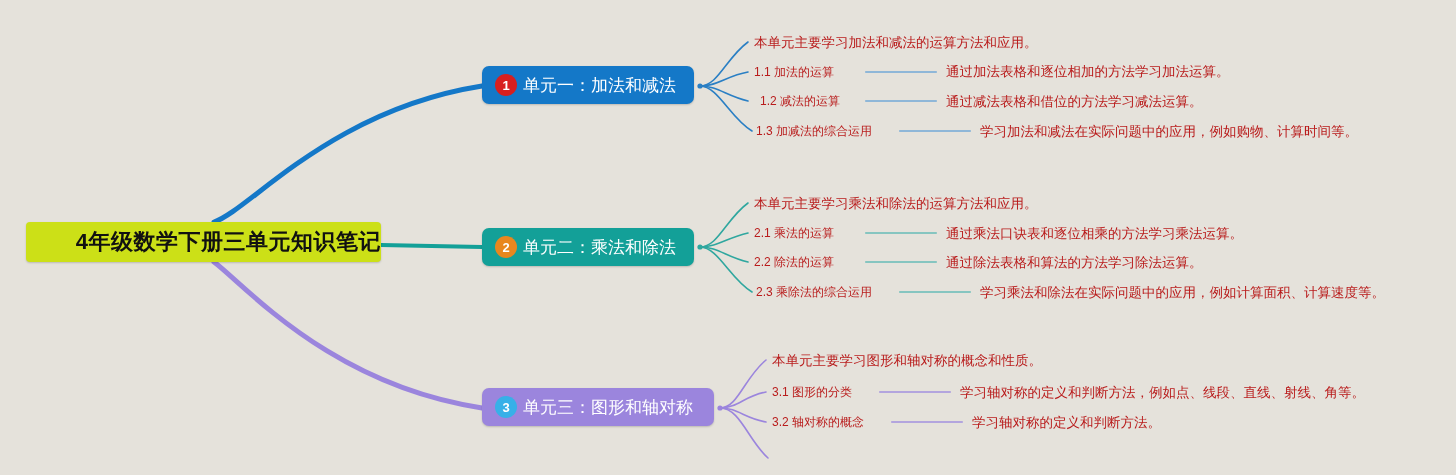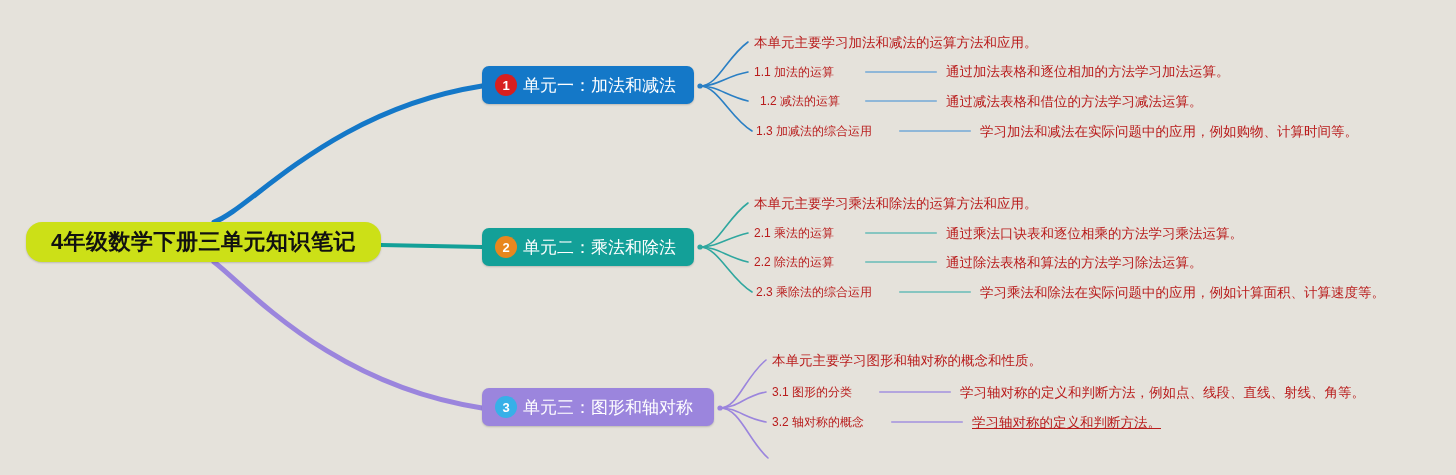--- a/index.html
+++ b/index.html
@@ -28,24 +28,24 @@
     pointer-events: none;
   }
   
   .root-node {
     position: absolute;
     left: 26px;
     top: 222px;
     width: 355px;
     height: 40px;
     background: #cce017;
-    border-radius: 16px;
+    border-radius: 4px;
     display: flex;
     align-items: center;
-    justify-content: center;
+    justify-content: flex-end;
     box-shadow: 0 1px 2px rgba(0,0,0,0.18);
   }
   .root-label {
     font-size: 22px;
     font-weight: bold;
     color: #111111;
     letter-spacing: 0.5px;
     white-space: nowrap;
   }
   
@@ -191,15 +191,15 @@
     <span class="unit-badge" id="badge-3">3</span>
     <span class="unit-label">单元三：图形和轴对称</span>
   </div>
 
   <div class="topic-text summary-text" style="left:772px; top:354px;">本单元主要学习图形和轴对称的概念和性质。</div>
 
   <div class="topic-text sub-title" style="left:772px; top:386px;">3.1 图形的分类</div>
   <div class="topic-text sub-desc" style="left:960px; top:386px;">学习轴对称的定义和判断方法，例如点、线段、直线、射线、角等。</div>
 
   <div class="topic-text sub-title" style="left:772px; top:416px;">3.2 轴对称的概念</div>
-  <div class="topic-text sub-desc" style="left:972px; top:416px;text-decoration:underline;">学习轴对称的定义和判断方法。</div>
+  <div class="topic-text sub-desc" style="left:972px; top:416px;">学习轴对称的定义和判断方法。</div>
 
 </div>
 
 </body></html>

